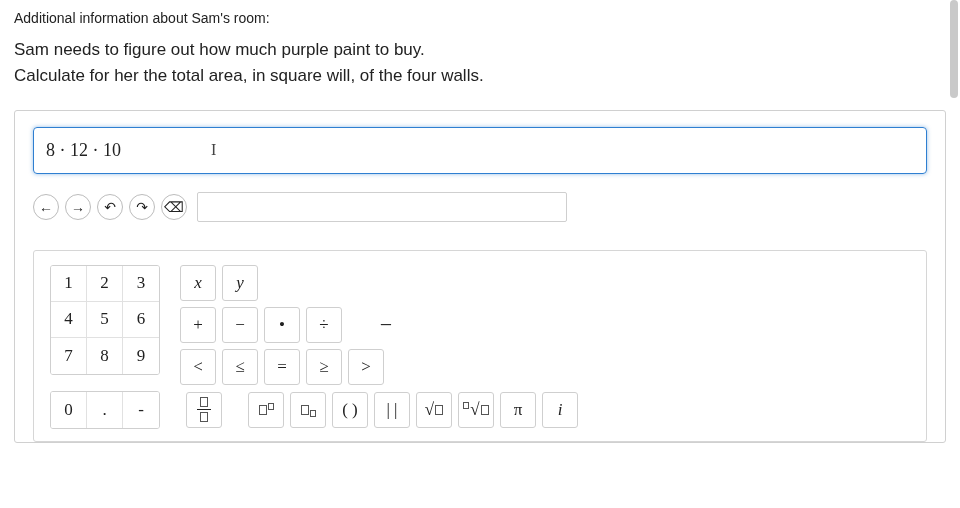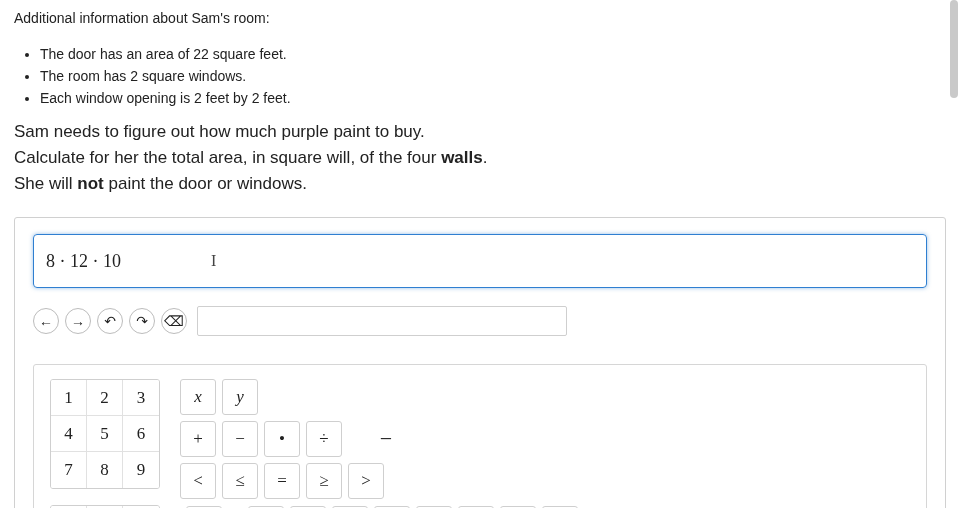--- a/index.html
+++ b/index.html
@@ -10,49 +10,49 @@
     color: #222;
     background: #fff;
     position: relative;
   }
   .page {
     padding: 10px 14px 0 14px;
   }
   .intro-heading {
     font-size: 14px;
     font-weight: normal;
-    margin-bottom: 20px;
+    margin-bottom: 12px;
   }
   ul.facts {
     margin: 0 0 14px 26px;
     padding: 0;
   }
   ul.facts li {
     font-size: 14px;
     margin-bottom: 6px;
   }
   .prompt p {
     font-size: 17px;
     line-height: 1.4;
     margin-bottom: 2px;
   }
-  .prompt strong { font-weight: bold; }
+  .prompt strong { font-weight: normal; }
 
   .work-area {
     margin-top: 22px;
     border: 1px solid #d0d0d0;
     border-radius: 3px;
     padding: 16px 18px 0 18px;
     min-height: 320px;
     position: relative;
   }
 
   .answer-input {
     width: 100%;
-    height: 54px;
+    height: 47px;
     border: 1.5px solid #2f7fd1;
     border-radius: 4px;
     box-shadow: 0 0 4px rgba(47,127,209,0.5);
     padding: 0 12px;
     font-size: 18px;
     font-family: "Times New Roman", serif;
     display: flex;
     align-items: center;
     color: #222;
     position: relative;
@@ -210,33 +210,25 @@
   }
 </style>
 </head>
 <body>
 
 <div class="page">
   <div class="scrollbar-fake"></div>
 
   <p class="intro-heading">Additional information about Sam's room:</p>
 
-  <ul class="facts">
-    <li>The door has an area of 22 square feet.</li>
-    <li>The room has 2 square windows.</li>
-    <li>Each window opening is 2 feet by 2 feet.</li>
-  </ul>
 
   <div class="prompt">
     <p>Sam needs to figure out how much purple paint to buy.</p>
     <p>
       <span>Calculate for her the total area, in square will, of the four </span><strong>walls</strong><span>.</span>
-    </p>
-    <p>
-      <span>She will </span><strong>not</strong><span> paint the door or windows.</span>
     </p>
   </div>
 
   <div class="work-area">
 
     <div class="answer-input">
       <span>8 · 12 · 10</span>
       <span class="cursor-I">I</span>
     </div>
 

